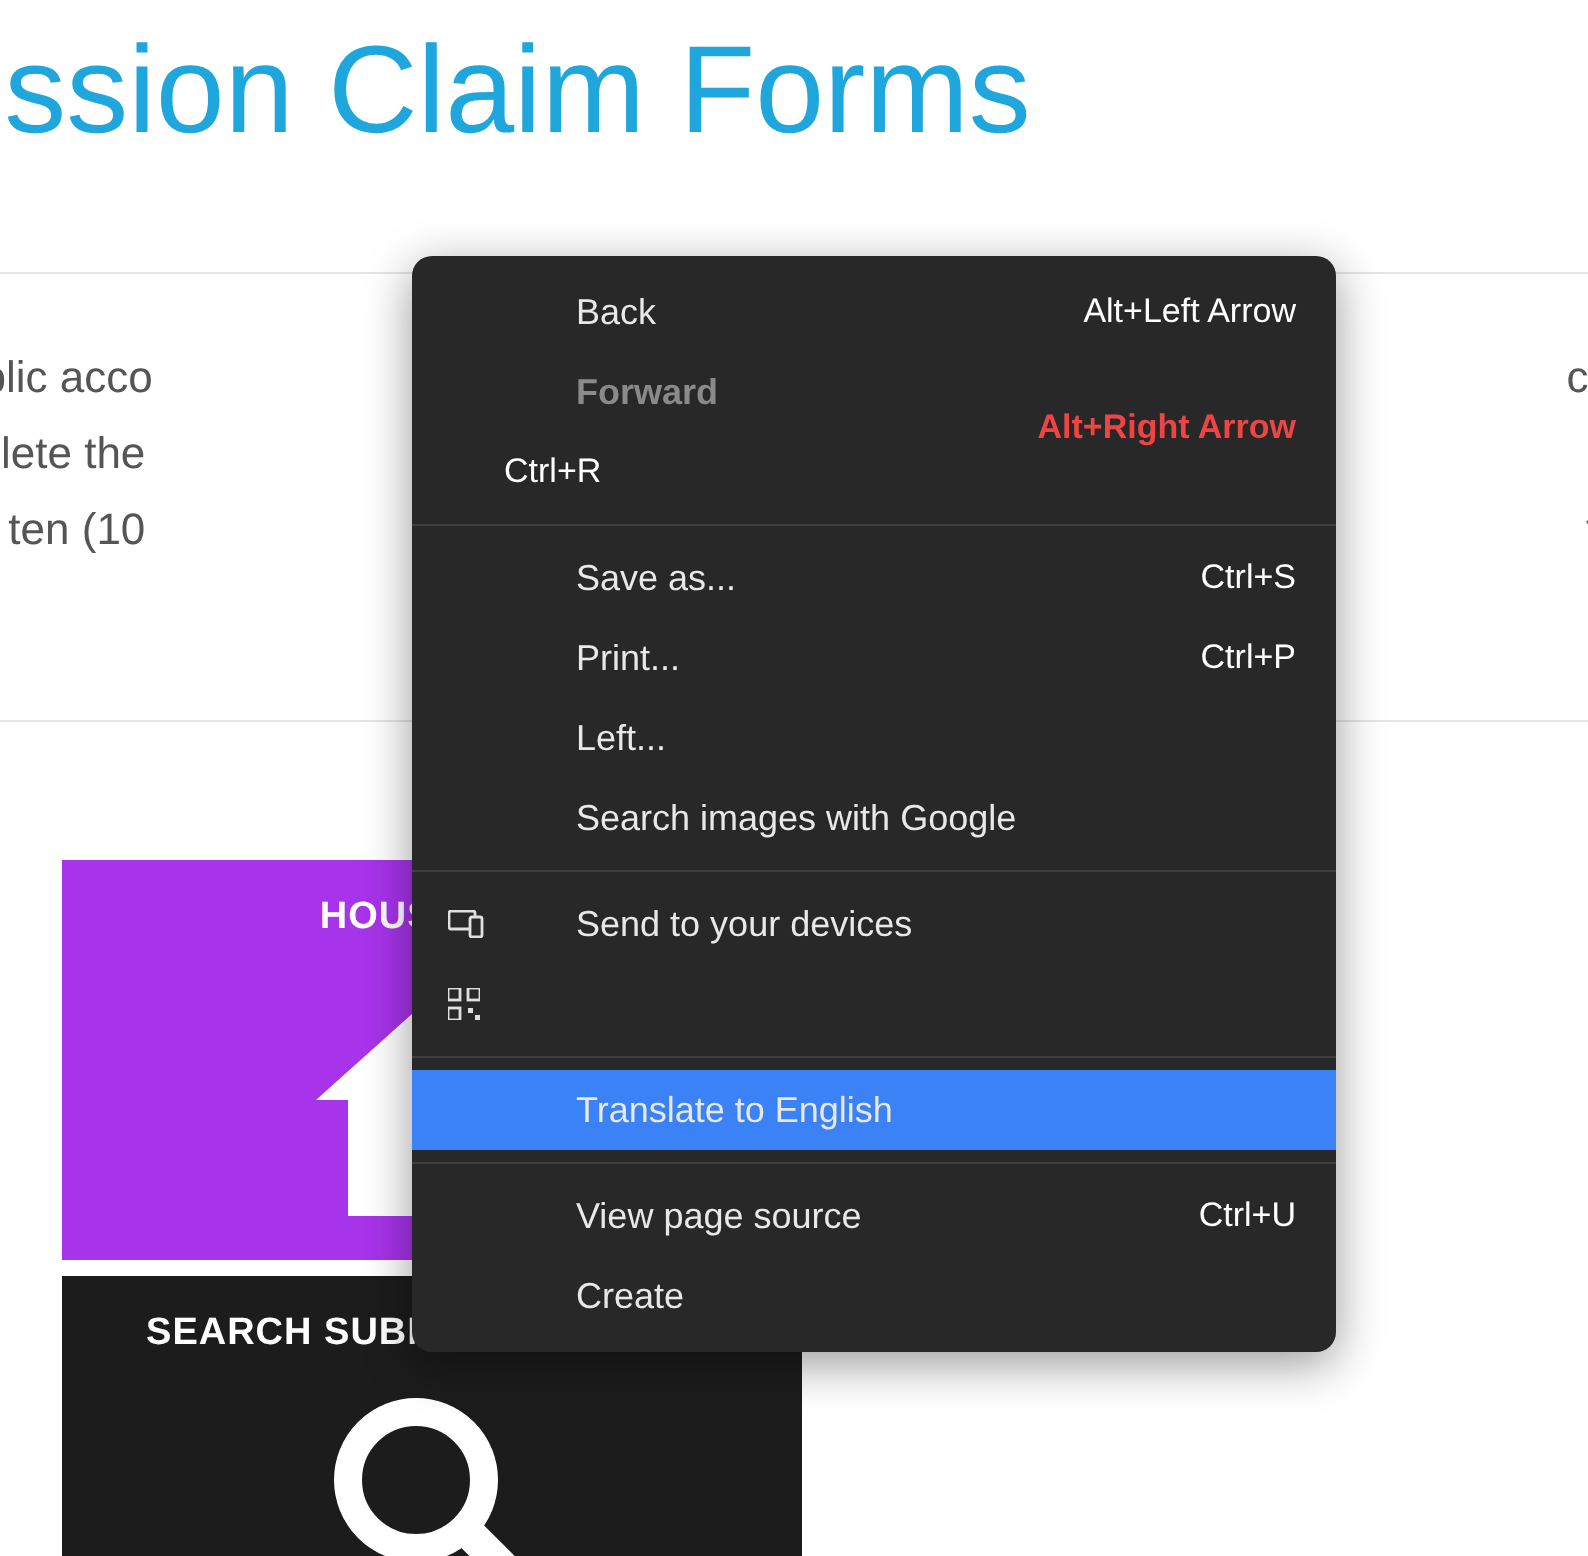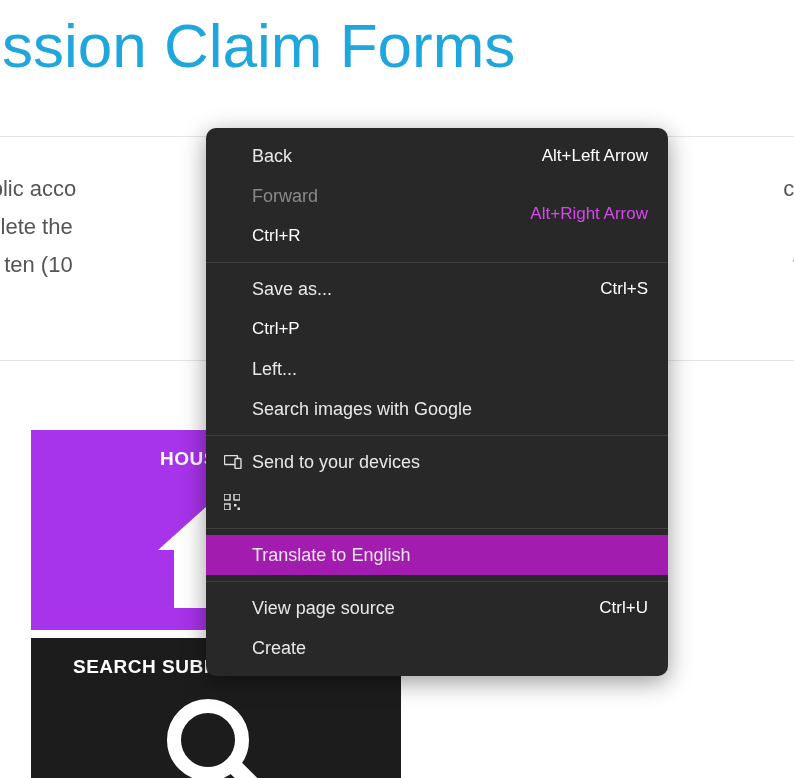--- a/index.html
+++ b/index.html
@@ -103,32 +103,32 @@
     font-size: 18px;
     z-index: 100;
   }
   .ctx-item {
     display: flex;
     align-items: center;
     height: 40px;
     padding: 0 20px 0 18px;
     cursor: default;
   }
-  .ctx-item.hover { background: #a21caf; }
-  .ctx-item.disabled { color: #8a8a8a; }
+  .ctx-item.hover { background: #3b82f6; }
+  .ctx-item.disabled { color: #8a8a8a; font-weight: bold; }
   .ctx-icon {
     width: 28px;
     display: flex;
     align-items: center;
     justify-content: flex-start;
     flex-shrink: 0;
   }
-  .ctx-label { flex: 1; }
+  .ctx-label { flex: 1; margin-left: 36px; }
   .ctx-shortcut { color: #ffffff; font-size: 17px; }
-  .ctx-item.disabled .ctx-shortcut { color: #d946ef; margin-top: 36px; }
+  .ctx-item.disabled .ctx-shortcut { color: #ef4444; margin-top: 36px; }
   .ctx-sep {
     height: 1px;
     background: #3f3f3f;
     margin: 6px 0;
   }
 </style>
 </head>
 <body>
 
 <div class="page-title">mmission Claim Forms</div>
@@ -185,20 +185,21 @@
       <span class="ctx-shortcut">Ctrl+R</span>
     </div>
     <div class="ctx-sep"></div>
     <div class="ctx-item">
       <span class="ctx-icon"></span>
       <span class="ctx-label">Save as...</span>
       <span class="ctx-shortcut">Ctrl+S</span>
     </div>
     <div class="ctx-item">
       <span class="ctx-icon"></span>
+      <span class="ctx-label">Print...</span>
       <span class="ctx-shortcut">Ctrl+P</span>
     </div>
     <div class="ctx-item">
       <span class="ctx-icon"></span>
       <span class="ctx-label">Left...</span>
     </div>
     <div class="ctx-item">
       <span class="ctx-icon"></span>
       <span class="ctx-label">Search images with Google</span>
     </div>

